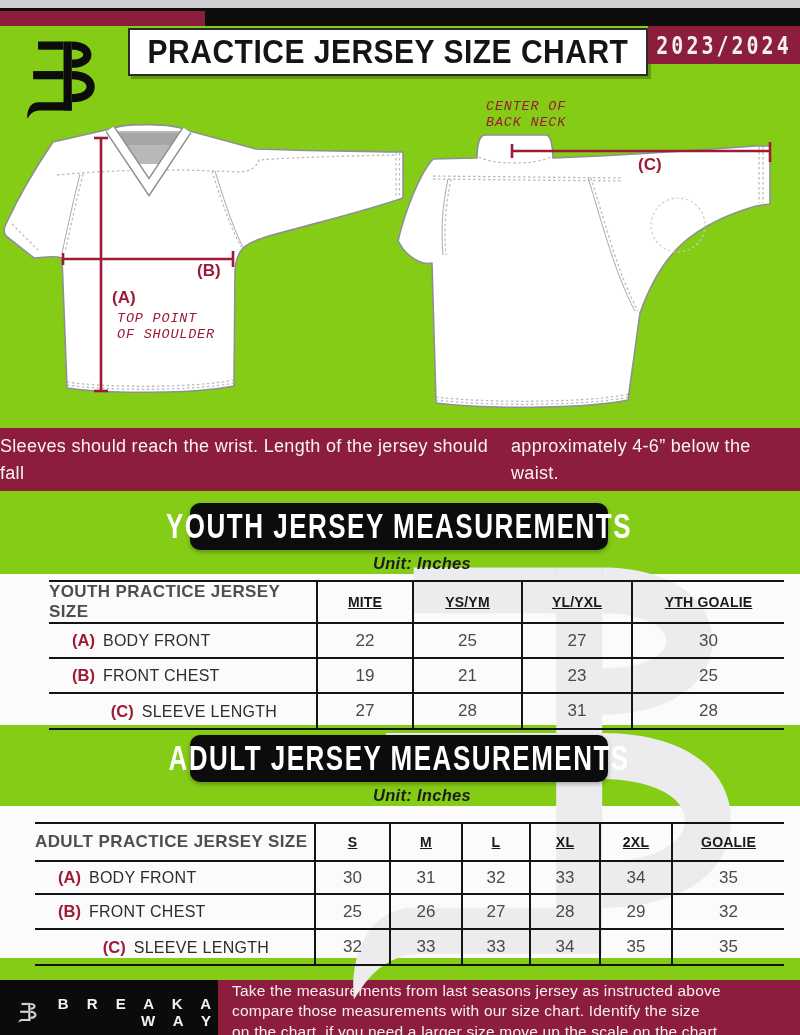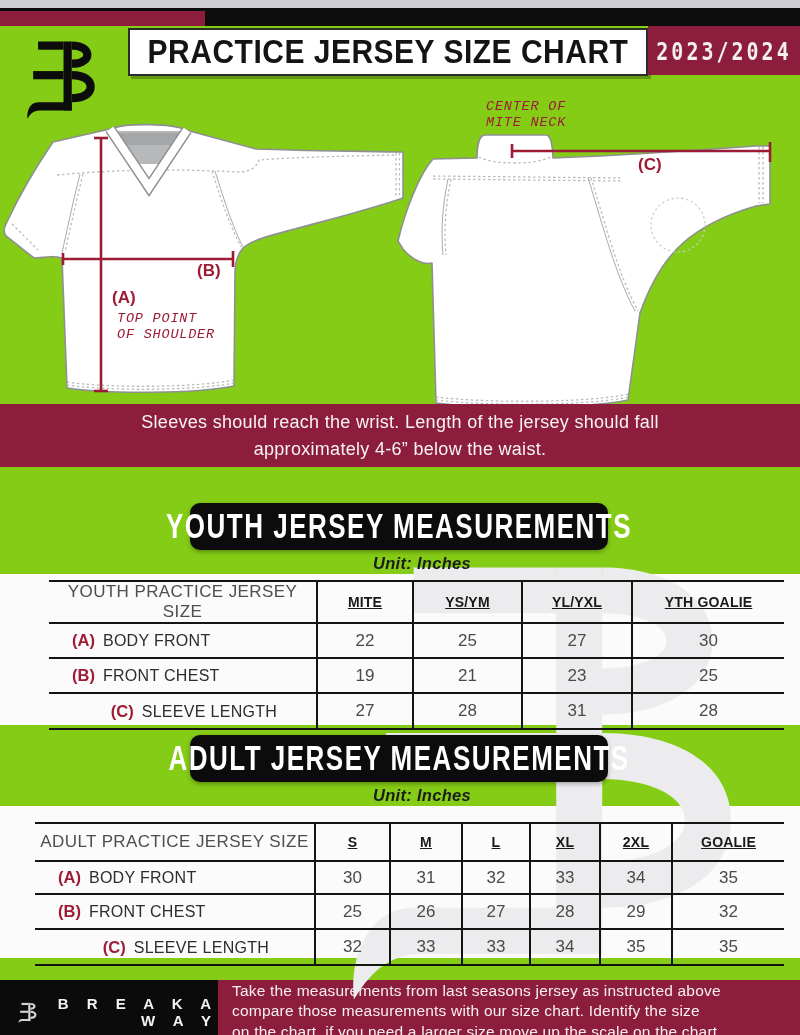--- a/index.html
+++ b/index.html
@@ -8,51 +8,51 @@
   .abs{position:absolute;}
   
   .topline{left:0;top:0;width:800px;height:3px;background:#0d0d0d;}
   .strip-maroon{left:0;top:3px;width:205px;height:15px;}
   .strip-black{left:205px;top:0;width:595px;height:18px;background:#0d0d0d;}
   .title-bar{left:128px;top:20px;width:516px;height:44px;background:#ffffff;
              border:2px solid #2c2c2c;box-shadow:3px 3px 0 rgba(0,0,0,.25);
              display:flex;align-items:center;justify-content:center;}
   .title-bar span{display:inline-block;font-weight:700;font-size:30px;letter-spacing:.5px;
                   color:#141414;transform:scaleY(1.12);white-space:nowrap;}
-  .year-block{left:648px;top:18px;width:152px;height:49px;display:flex;align-items:center;
+  .year-block{left:648px;top:18px;width:152px;height:38px;display:flex;align-items:center;
               justify-content:center;}
   .year-block span{display:inline-block;font-family:"DejaVu Sans Mono",monospace;font-weight:700;
                    font-size:20px;letter-spacing:3px;color:#f3eef0;transform:scaleY(1.25);}
   .logo-header{left:24px;top:22px;width:84px;height:92px;}
   
   .ann{color:#9d1b35;font-style:italic;font-size:13.5px;letter-spacing:.8px;line-height:15.5px;
        font-weight:500;white-space:nowrap;font-family:Liberation Mono, monospace;}
   .key-label{color:#9d1b35;font-weight:700;font-size:17px;font-style:normal;white-space:nowrap;}
   
-  .notice{left:0;top:396px;width:800px;height:63px;display:flex;flex-direction:column;
+  .notice{left:0;top:420px;width:800px;height:63px;display:flex;
           align-items:center;justify-content:center;}
   .notice div{color:#f7f2f4;font-size:18px;line-height:27px;letter-spacing:.3px;}
   
   .band{left:0;width:800px;background:#fbfbfc;}
   
   .black-box{left:190px;width:418px;height:47px;background:#0c0c0c;border-radius:10px;
              box-shadow:0 2px 4px rgba(0,0,0,.3);display:flex;align-items:center;justify-content:center;z-index:3;}
   .black-box span{display:inline-block;color:#fff;font-weight:700;font-size:26px;letter-spacing:1.5px;
                   transform:scaleY(1.32);white-space:nowrap;}
   .unit{width:788px;text-align:center;font-style:italic;font-weight:700;font-size:16.5px;
         color:#1c1c1c;letter-spacing:.3px;z-index:3;}
   
   table.size{border-collapse:collapse;table-layout:fixed;z-index:3;position:absolute;
              border-top:2.5px solid #141414;border-bottom:2.5px solid #141414;background:transparent;}
   table.size td{border-bottom:2.5px solid #141414;border-left:2.5px solid #141414;
                 text-align:center;vertical-align:middle;padding:0;background:transparent;}
   table.size td.lbl{border-left:none;text-align:left;}
   table.size tr:last-child td{border-bottom:none;text-align:center;}
   .colhead{font-weight:700;font-size:14px;color:#191919;letter-spacing:.2px;text-decoration:underline;}
-  .rowhead{font-size:17px;color:#4e4e4e;letter-spacing:.4px;padding-left:0;display:block;text-align:center;}
+  .rowhead{font-size:17px;color:#4e4e4e;letter-spacing:.4px;padding-left:0;display:block;text-align:left;font-weight:bold;}
   .val{font-size:17px;color:#4a4a4a;}
   .rkey{color:#9d1b35;font-weight:700;font-size:16.5px;padding-left:23px;}
   .rtxt{color:#2d2d2d;font-size:16px;letter-spacing:.3px;padding-left:8px;}
   
   .foot-black{left:0;top:972px;width:218px;height:63px;background:#0b0b0b;display:flex;
               align-items:center;text-align:right;}
   .foot-brand{color:#f2f2f2;font-weight:700;font-size:15px;letter-spacing:7px;margin-left:10px;}
   .foot-maroon{left:218px;top:972px;width:582px;height:63px;display:flex;flex-direction:column;
                justify-content:center;padding-left:14px;box-sizing:border-box;}
   .foot-maroon div{color:#f6eff1;font-size:15.5px;line-height:20.5px;letter-spacing:.2px;white-space:nowrap;}
@@ -164,21 +164,21 @@
 
     <g stroke="#9d1b35" stroke-width="2.6" fill="none">
       <path d="M117,38 L375,38"></path>
         <path d="M117,31 L117,45"></path>
         <path d="M375,29 L375,49"></path>
     </g>
   </svg>
 
   <div class="abs ann" style="left:486px;top:91px;">
     <div>CENTER OF</div>
-    <div>MITE NECK</div>
+    <div>BACK NECK</div>
   </div>
   <div class="abs key-label" style="left:638px;top:147px;">(C)</div>
   <div class="abs key-label" style="left:197px;top:253px;">(B)</div>
   <div class="abs key-label" style="left:112px;top:280px;">(A)</div>
   <div class="abs ann" style="left:117px;top:303px;">
     <div>TOP POINT</div>
     <div>OF SHOULDER</div>
   </div>
 
   <div class="abs notice" style="background:#8d1d3c">

